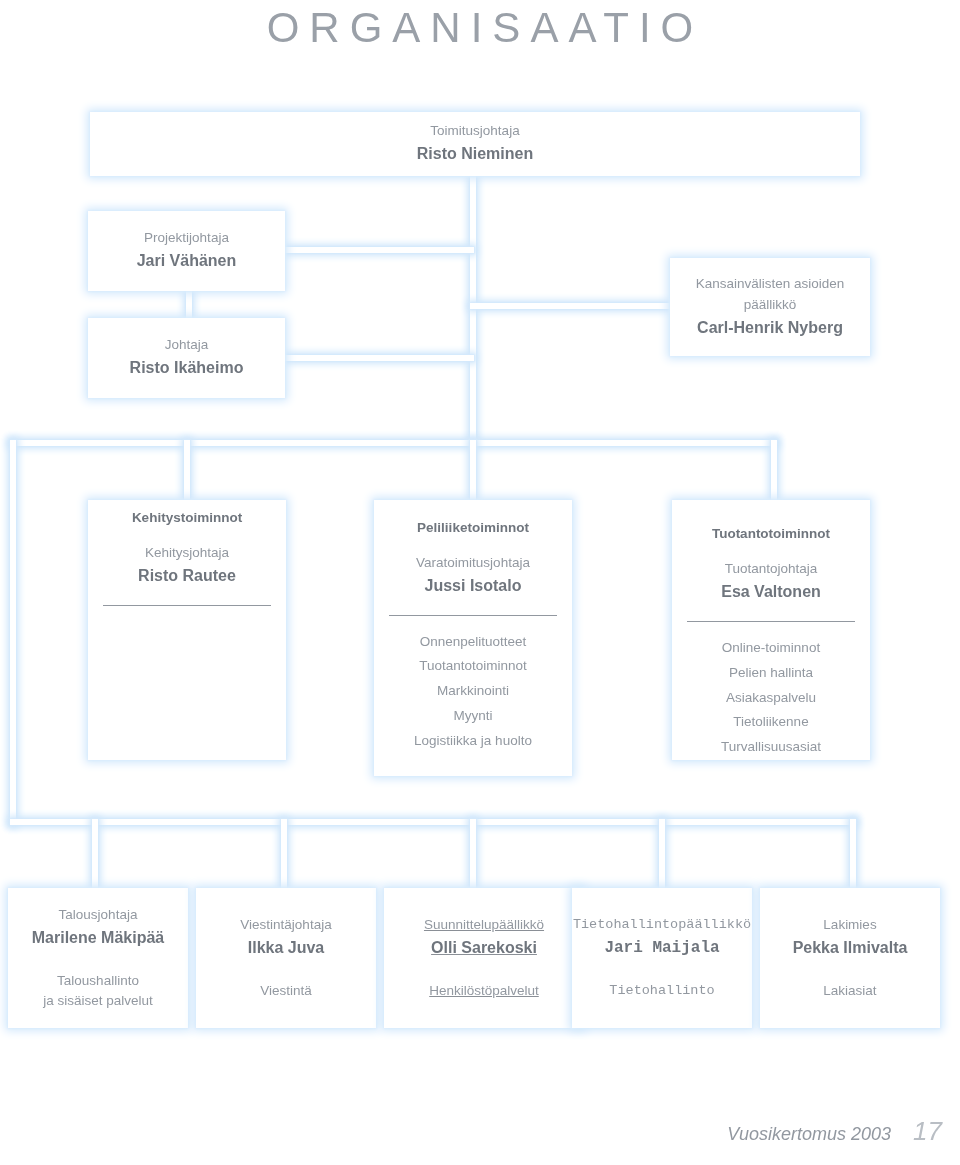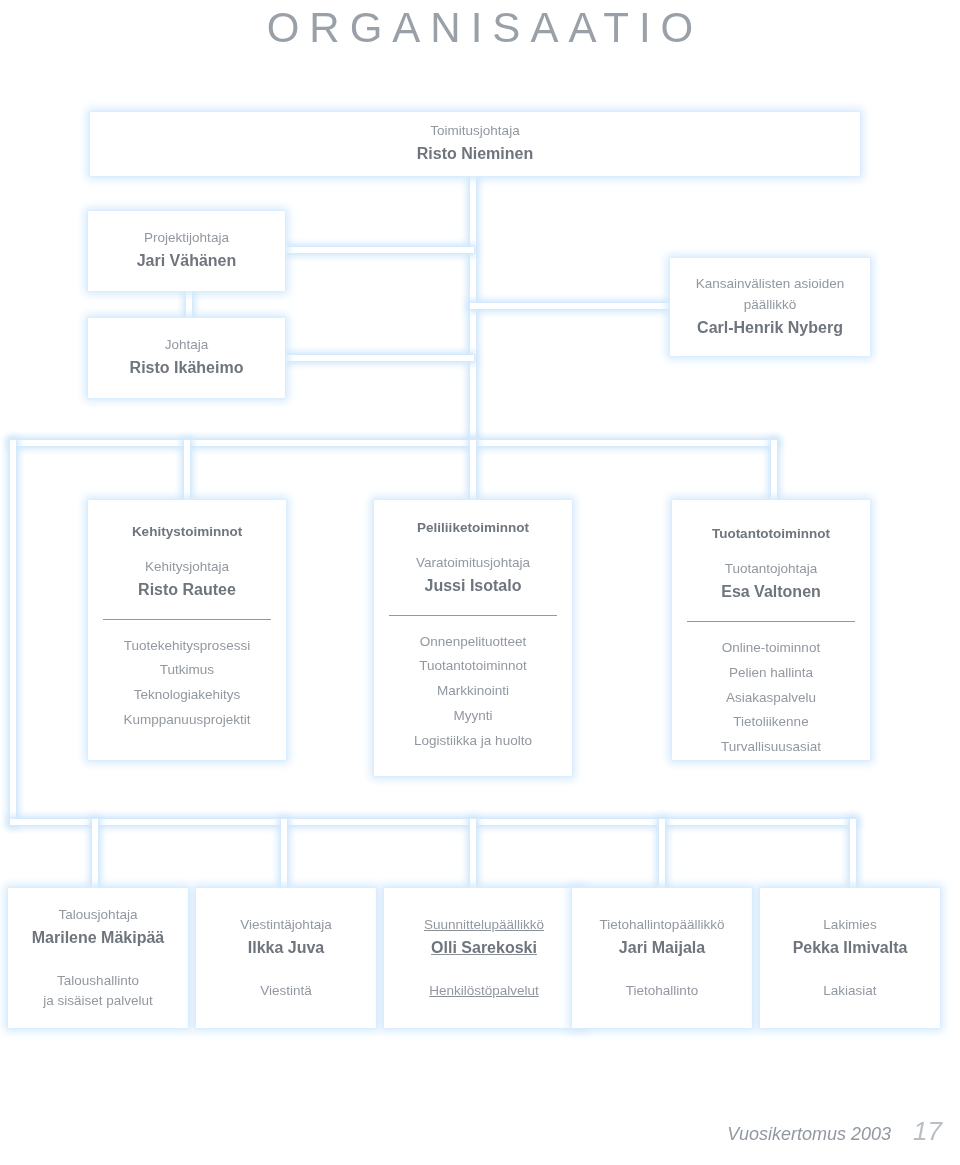--- a/index.html
+++ b/index.html
@@ -153,31 +153,25 @@
   <div class="role">Johtaja</div>
   <div class="person">Risto Ikäheimo</div>
 </div>
 
 <div class="box" style="left:670px; top:258px; width:200px; height:98px;">
   <div class="role">Kansainvälisten asioiden</div>
   <div class="role">päällikkö</div>
   <div class="person">Carl-Henrik Nyberg</div>
 </div>
 
-<div class="box" style="left:88px; top:500px; width:198px; height:260px; justify-content:flex-start; padding-top:22px;">
+<div class="box" style="left:88px; top:500px; width:198px; height:260px; justify-content:flex-start; padding-top:8px;">
   <div class="unit-title">Kehitystoiminnot</div>
   <div class="role">Kehitysjohtaja</div>
   <div class="person">Risto Rautee</div>
   <div class="rule"></div>
-  <div class="fn-list">
-    <div>Tuotekehitysprosessi</div>
-    <div>Tutkimus</div>
-    <div>Teknologiakehitys</div>
-    <div>Kumppanuusprojektit</div>
-  </div>
 </div>
 
 <div class="box" style="left:374px; top:500px; width:198px; height:276px; justify-content:flex-start; padding-top:18px;">
   <div class="unit-title">Peliliiketoiminnot</div>
   <div class="role">Varatoimitusjohtaja</div>
   <div class="person">Jussi Isotalo</div>
   <div class="rule"></div>
   <div class="fn-list">
     <div>Onnenpelituotteet</div>
     <div>Tuotantotoiminnot</div>
@@ -219,21 +213,21 @@
 </div>
 
 <div class="box" style="left:384px; top:888px; width:200px; height:140px;text-decoration:underline;">
   <div class="role">Suunnittelupäällikkö</div>
   <div class="person">Olli Sarekoski</div>
   <div class="sub-unit">
     <div>Henkilöstöpalvelut</div>
   </div>
 </div>
 
-<div class="box" style="left:572px; top:888px; width:180px; height:140px;">
+<div class="box" style="left:572px; top:888px; width:180px; height:140px;font-family:Liberation Mono, monospace;">
   <div class="role">Tietohallintopäällikkö</div>
   <div class="person">Jari Maijala</div>
   <div class="sub-unit">
     <div>Tietohallinto</div>
   </div>
 </div>
 
 <div class="box" style="left:760px; top:888px; width:180px; height:140px;">
   <div class="role">Lakimies</div>
   <div class="person">Pekka Ilmivalta</div>

